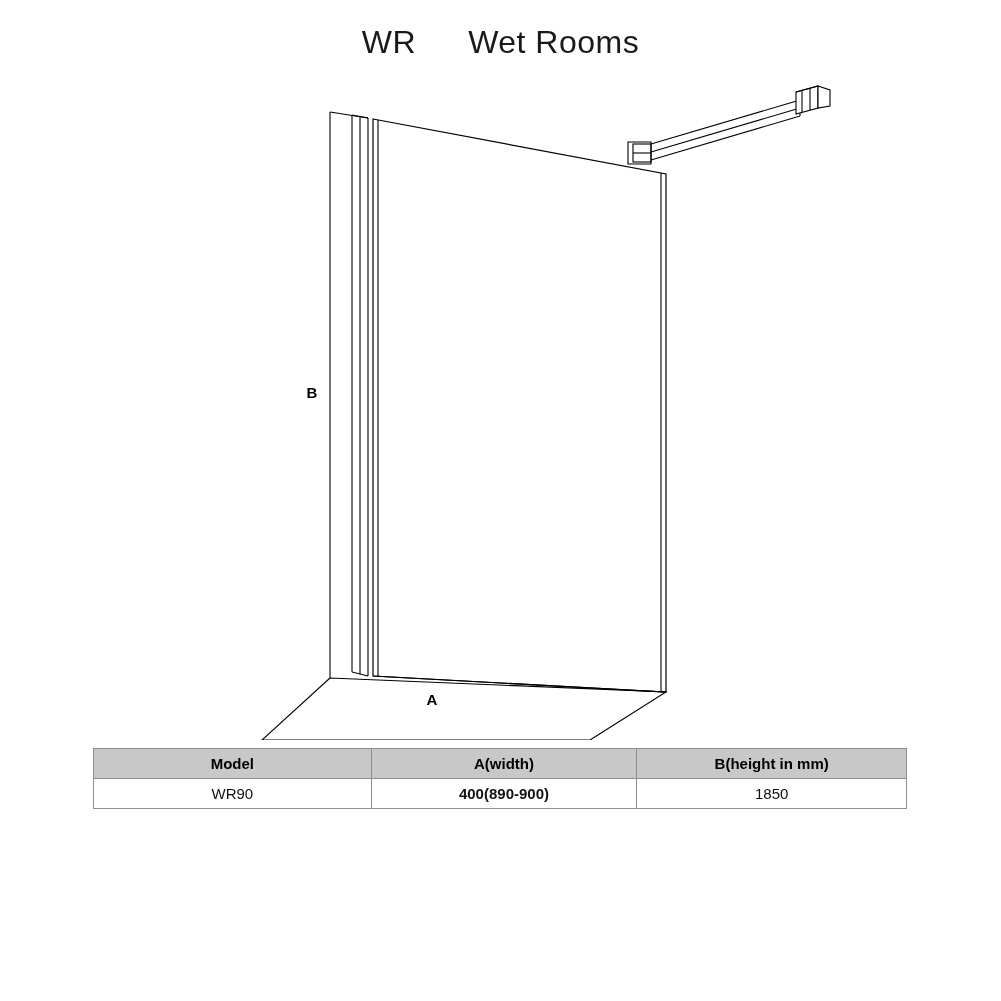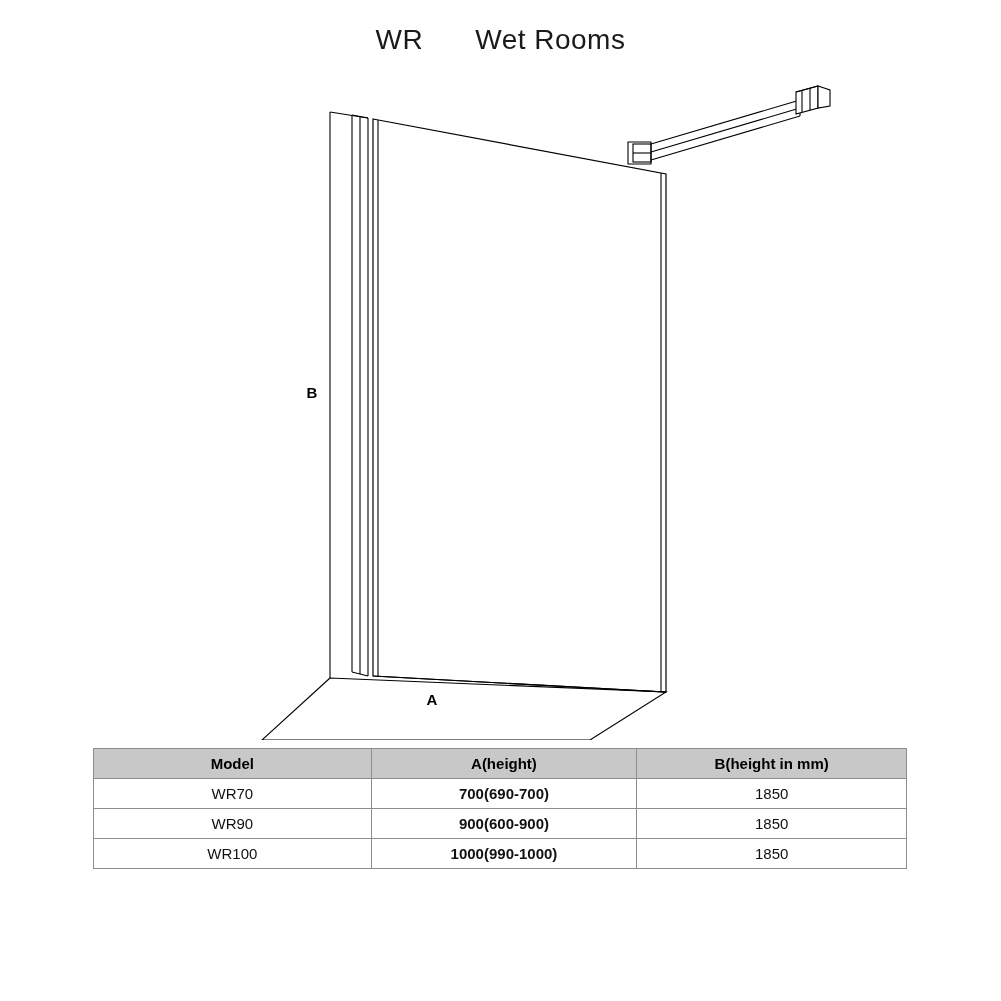--- a/index.html
+++ b/index.html
@@ -14,21 +14,21 @@
     color: #000000;
     position: relative;
     overflow: hidden;
   }
   #title {
     position: absolute;
     top: 24px;
     left: 0;
     width: 1001px;
     text-align: center;
-    font-size: 28px;
+    font-size: 32px;
     font-weight: 400;
     letter-spacing: 0.5px;
     color: #1a1a1a;
   }
   #title .code {
     display: inline-block;
     margin-right: 52px;
   }
   #drawing {
     position: absolute;
@@ -137,34 +137,24 @@
 
 <table id="spec-table">
   <colgroup>
     <col class="c-model">
     <col class="c-width">
     <col class="c-height">
   </colgroup>
   <thead>
     <tr>
       <th>Model</th>
-      <th>A(height)</th>
+      <th>A(width)</th>
       <th>B(height in mm)</th>
     </tr>
   </thead>
   <tbody>
     <tr>
-      <td class="model">WR70</td>
-      <td class="width">700(690-700)</td>
-      <td class="height">1850</td>
-    </tr>
-    <tr>
       <td class="model">WR90</td>
-      <td class="width">900(600-900)</td>
-      <td class="height">1850</td>
-    </tr>
-    <tr>
-      <td class="model">WR100</td>
-      <td class="width">1000(990-1000)</td>
+      <td class="width">400(890-900)</td>
       <td class="height">1850</td>
     </tr>
   </tbody>
 </table>
 
 </body></html>

